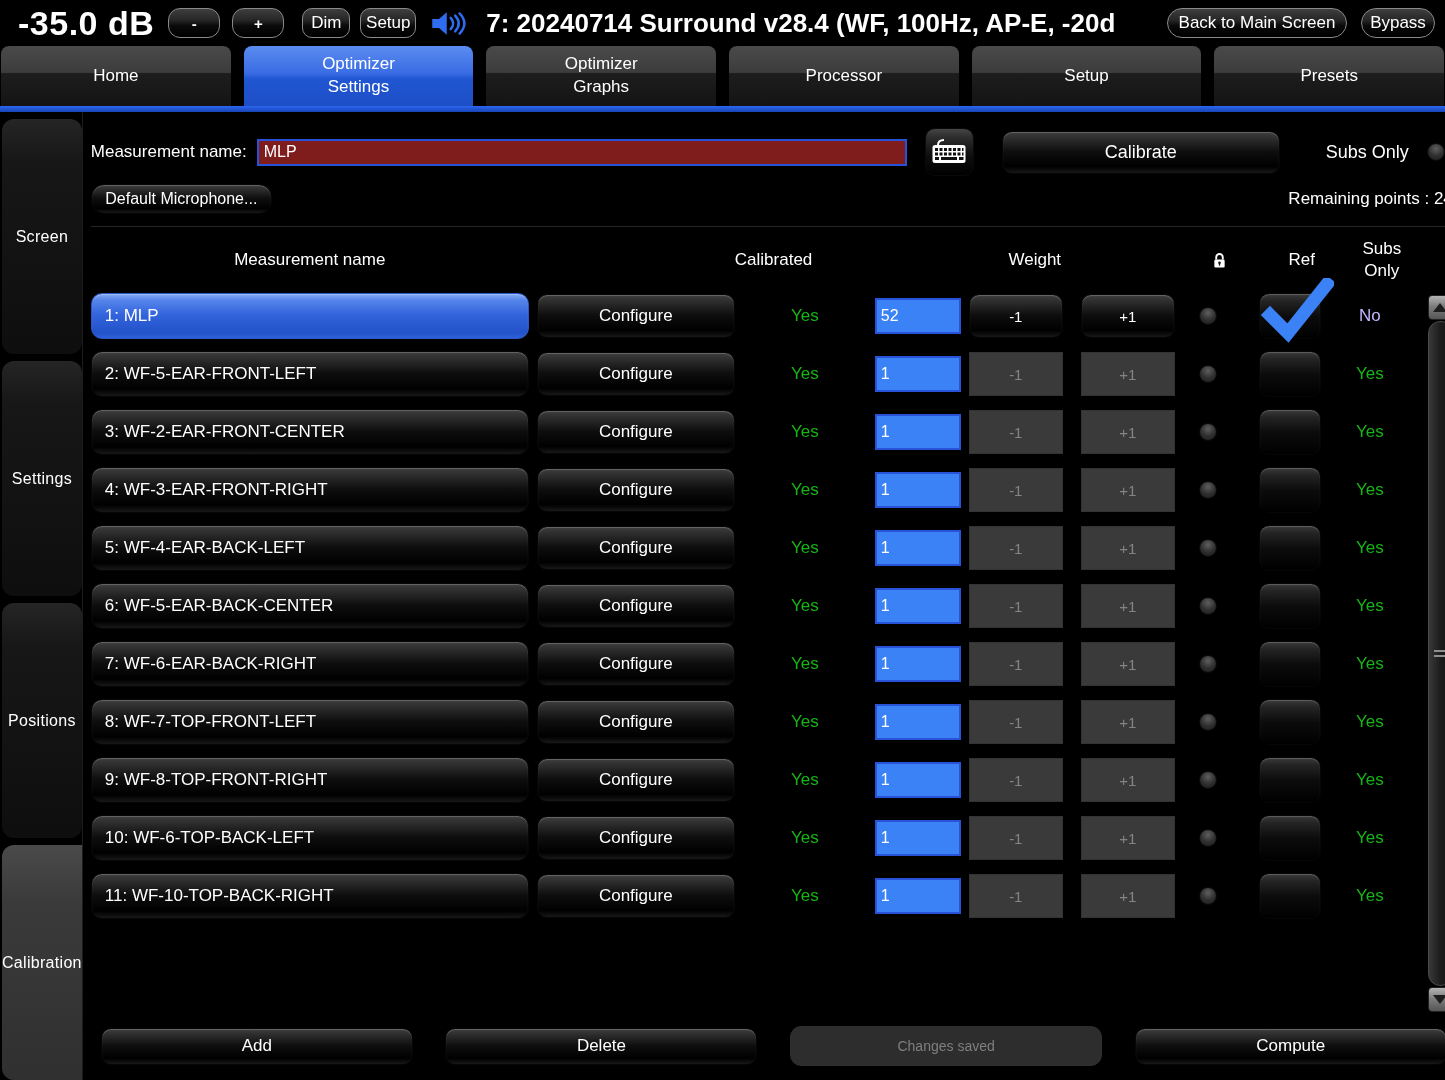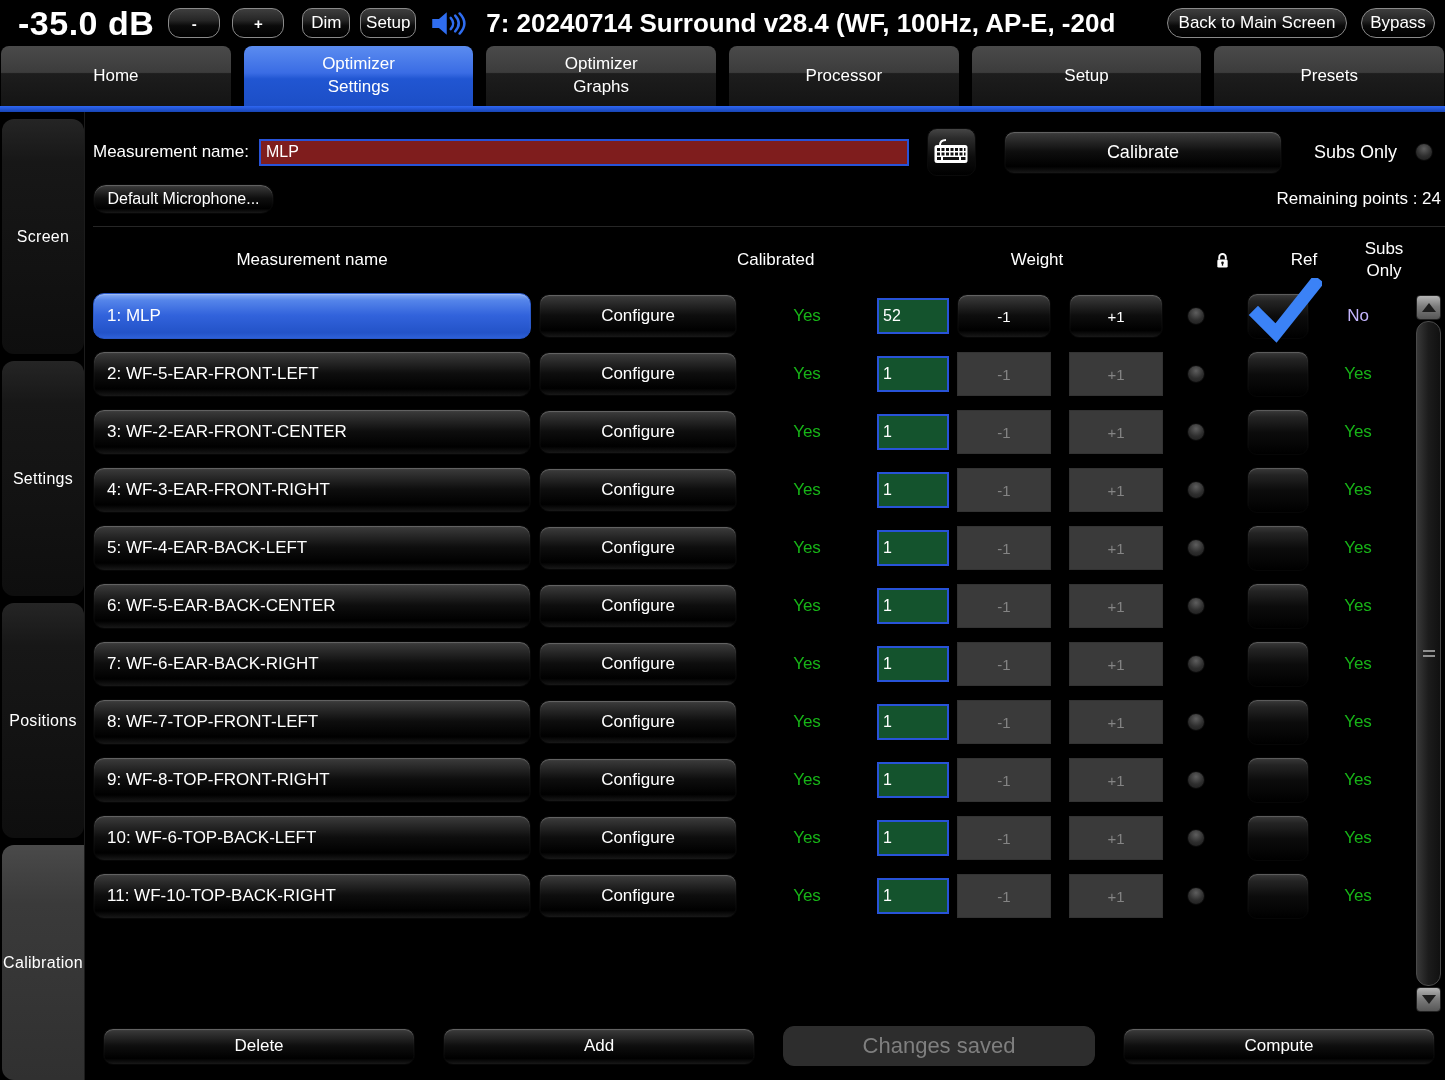--- a/index.html
+++ b/index.html
@@ -77,21 +77,21 @@
   .table-area { flex:1; position:relative; }
   .rows { padding-right:44px; }
   .row { display:flex; align-items:center; height:46px; margin-bottom:12px; }
   .name-btn { width:438px; height:46px; justify-content:flex-start; padding-left:13px; font-size:17px; border-radius:11px; }
   .name-btn.selected { background:linear-gradient(180deg,#86abf4 0%,#5585ea 14%,#3263dc 48%,#2353c8 88%,#2e60d8 100%);
     border:1px solid #2a58c8; }
   .configure-btn { width:198px; height:44px; margin-left:8px; font-size:17px; }
   .cal-val { width:140px; text-align:center; font-size:17px; }
   .green { color:#17b417; }
   .orange { color:#c4b5fd; }
-  .weight-input { width:72px; height:26px; background:#14532d; border:2px solid #2853d8; color:#fff;
+  .weight-input { width:86px; height:26px; background:#3b82f6; border:2px solid #2853d8; color:#fff;
     font-size:16px; padding:16px 4px; font-family:"Liberation Sans",sans-serif; }
   .step-btn { width:94px; height:44px; font-size:15px; }
   .step-minus { margin-left:8px; }
   .step-plus { margin-left:18px; }
   .step-btn.disabled { background:#3a3a3a; border:1px solid #333; box-shadow:none; color:#848484; cursor:default; }
   .radio { margin-left:24px; flex:0 0 auto; }
   .ref-box { width:62px; height:46px; margin-left:42px; border-radius:10px; position:relative;
     background:linear-gradient(180deg,#3a3a3a 0%,#242424 16%,#0c0c0c 50%,#000 100%);
     border:1px solid #060606; cursor:pointer;
     box-shadow:inset 0 1px 1px rgba(255,255,255,.2), 0 2px 3px rgba(0,0,0,.9); }
@@ -107,21 +107,21 @@
   .sb-btn .tri-down { width:0; height:0; border-left:7px solid transparent; border-right:7px solid transparent; border-top:9px solid #1d1d1d; }
   .sb-thumb { flex:1; margin:1px 0; border-radius:12px; border:1px solid #4a4a4a; cursor:grab;
     background:linear-gradient(90deg,#383838 0%,#1c1c1c 50%,#111 100%);
     display:flex; flex-direction:column; align-items:center; justify-content:center; gap:3px; }
   .grip-line { width:12px; height:2px; background:#8f8f8f; }
 
   
   .footer { height:62px; display:flex; align-items:center; padding:0 10px 6px 10px; justify-content:space-between; }
   .footer .bezel { width:312px; height:37px; font-size:17px; border-radius:10px; }
   .footer .disabled-btn { width:312px; height:40px; background:#2d2d2d; color:#7f7f7f; border:1px solid #2d2d2d;
-    border-radius:11px; display:flex; align-items:center; justify-content:center; font-size:22px; }
+    border-radius:11px; display:flex; align-items:center; justify-content:center; font-size:14px; }
 </style>
 </head>
 <body>
 
 <div class="topbar">
   <div class="vol">-35.0 dB</div>
   <button class="pill btn-minus-vol">-</button>
   <button class="pill btn-plus-vol">+</button>
   <button class="pill btn-dim">Dim</button>
   <button class="pill btn-mute">Setup</button>
@@ -390,19 +390,19 @@
           <span class="grip-line"></span>
           <span class="grip-line"></span>
         </div>
         <div class="sb-btn">
             <span class="tri-down"></span>
           </div>
       </div>
     </div>
 
     <div class="footer">
+      <button class="bezel">Add</button>
       <button class="bezel">Delete</button>
-      <button class="bezel">Add</button>
       <div class="disabled-btn">Changes saved</div>
       <button class="bezel">Compute</button>
     </div>
   </div>
 </div>
 
 </body></html>

